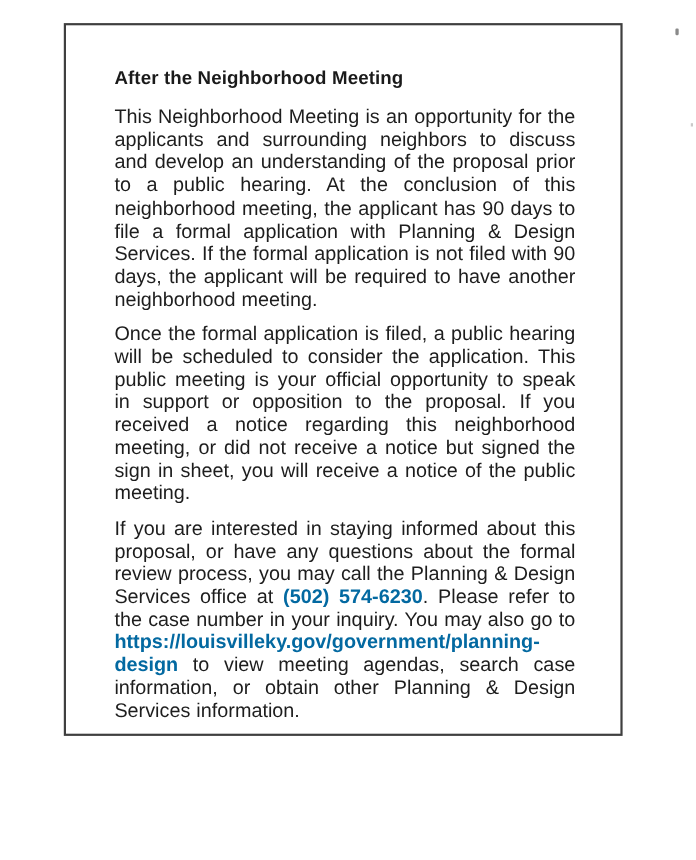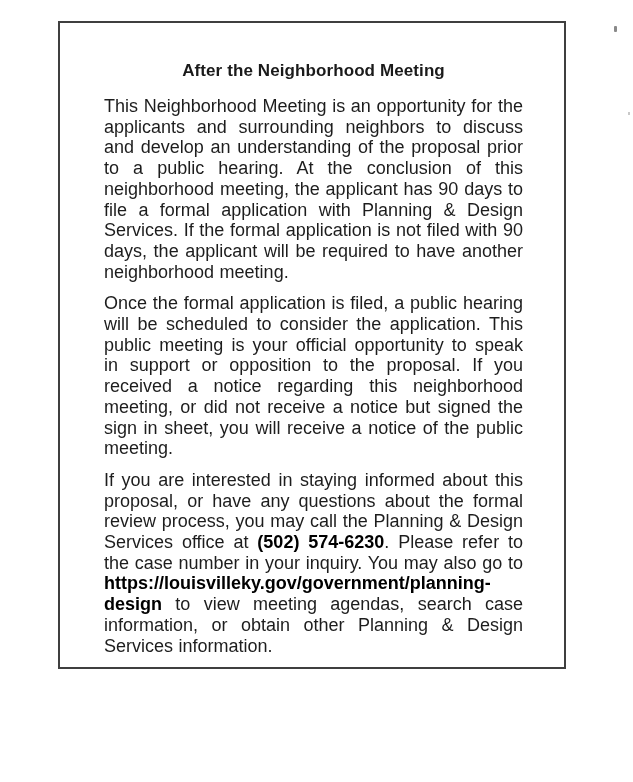--- a/index.html
+++ b/index.html
@@ -21,38 +21,38 @@
     top: 21px;
     width: 508px;
     height: 648px;
     border: 2px solid #3f3f3f;
     box-sizing: border-box;
     padding: 0 41px 0 44px;
     background: #ffffff;
   }
   .doc-title {
     margin: 37px 0 14px 0;
-    text-align: center;
+    text-align: left;
     font-size: 17px;
     font-weight: bold;
     color: #1a1a1a;
     line-height: 22px;
     letter-spacing: 0.1px;
   }
   .para {
     margin: 0 0 11px 0;
     font-size: 18px;
     line-height: 20.7px;
     text-align: justify;
     color: #1d1d1d;
     word-spacing: 0.5px;
   }
   .para strong {
     font-weight: bold;
-    color: #000000;
+    color: #0369a1;
   }
   
   .speck-1 {
     position: absolute;
     left: 614px;
     top: 26px;
     width: 3px;
     height: 6px;
     background: #8a8a8a;
     border-radius: 1px;

